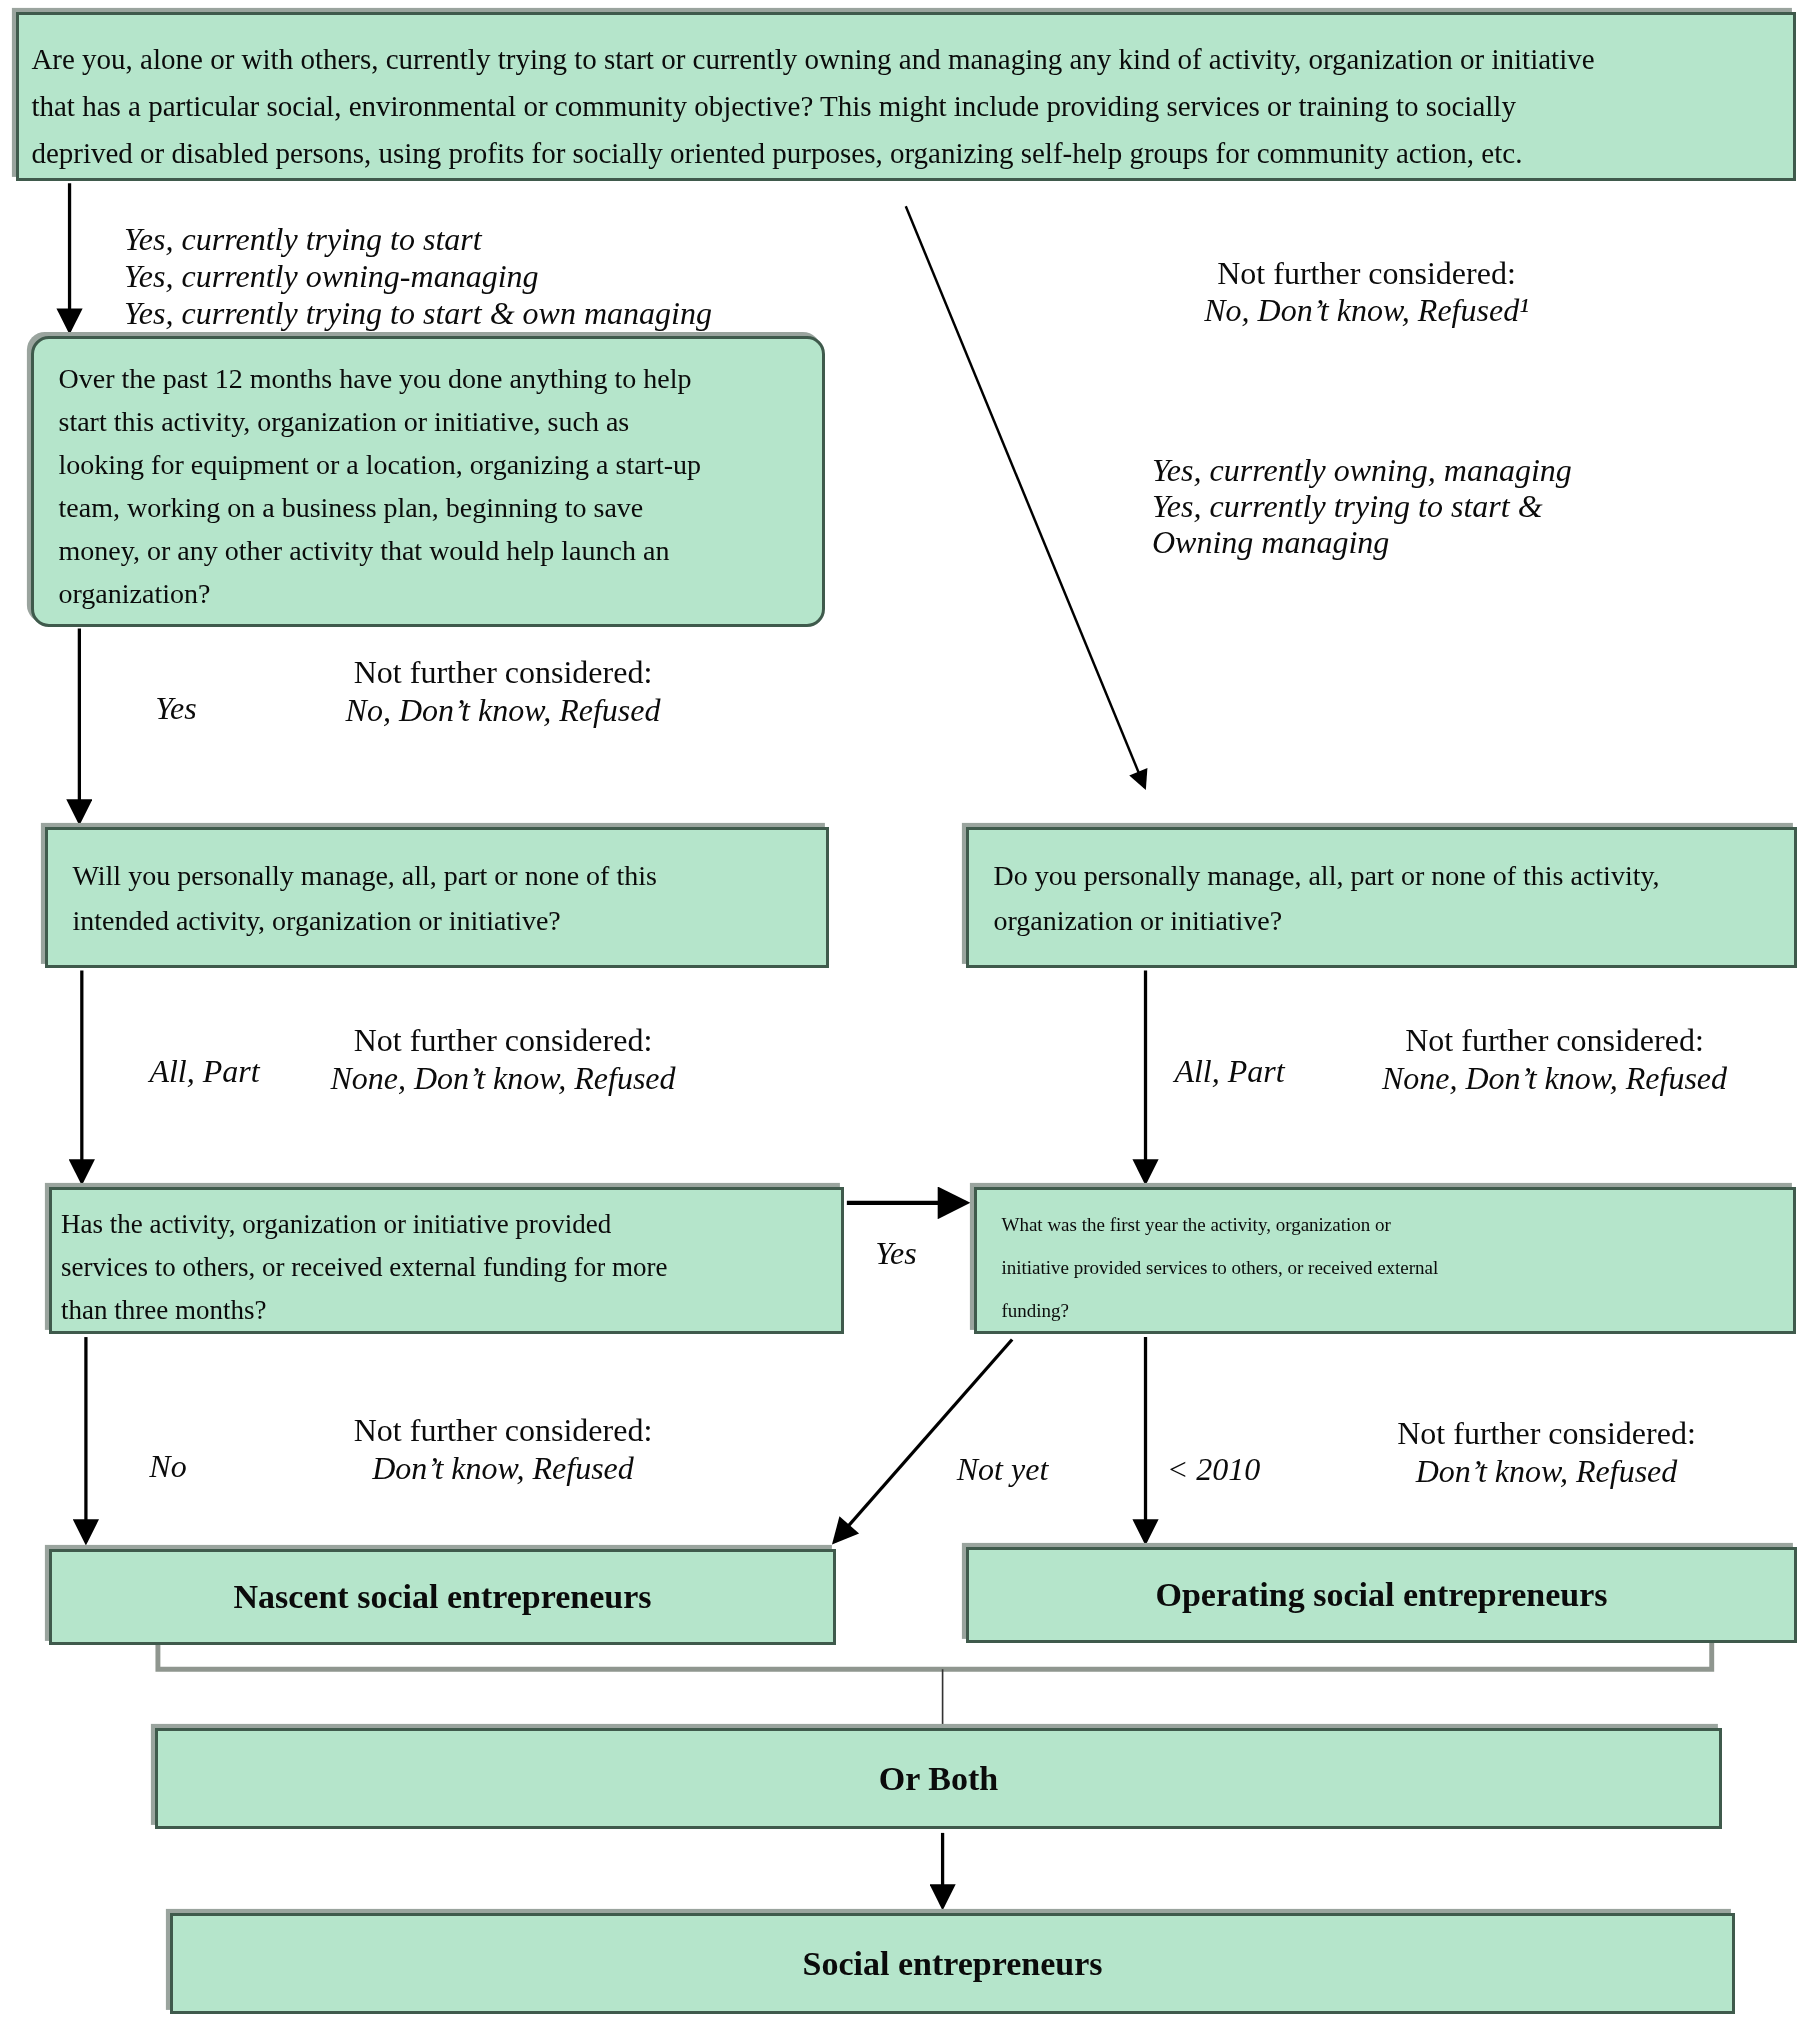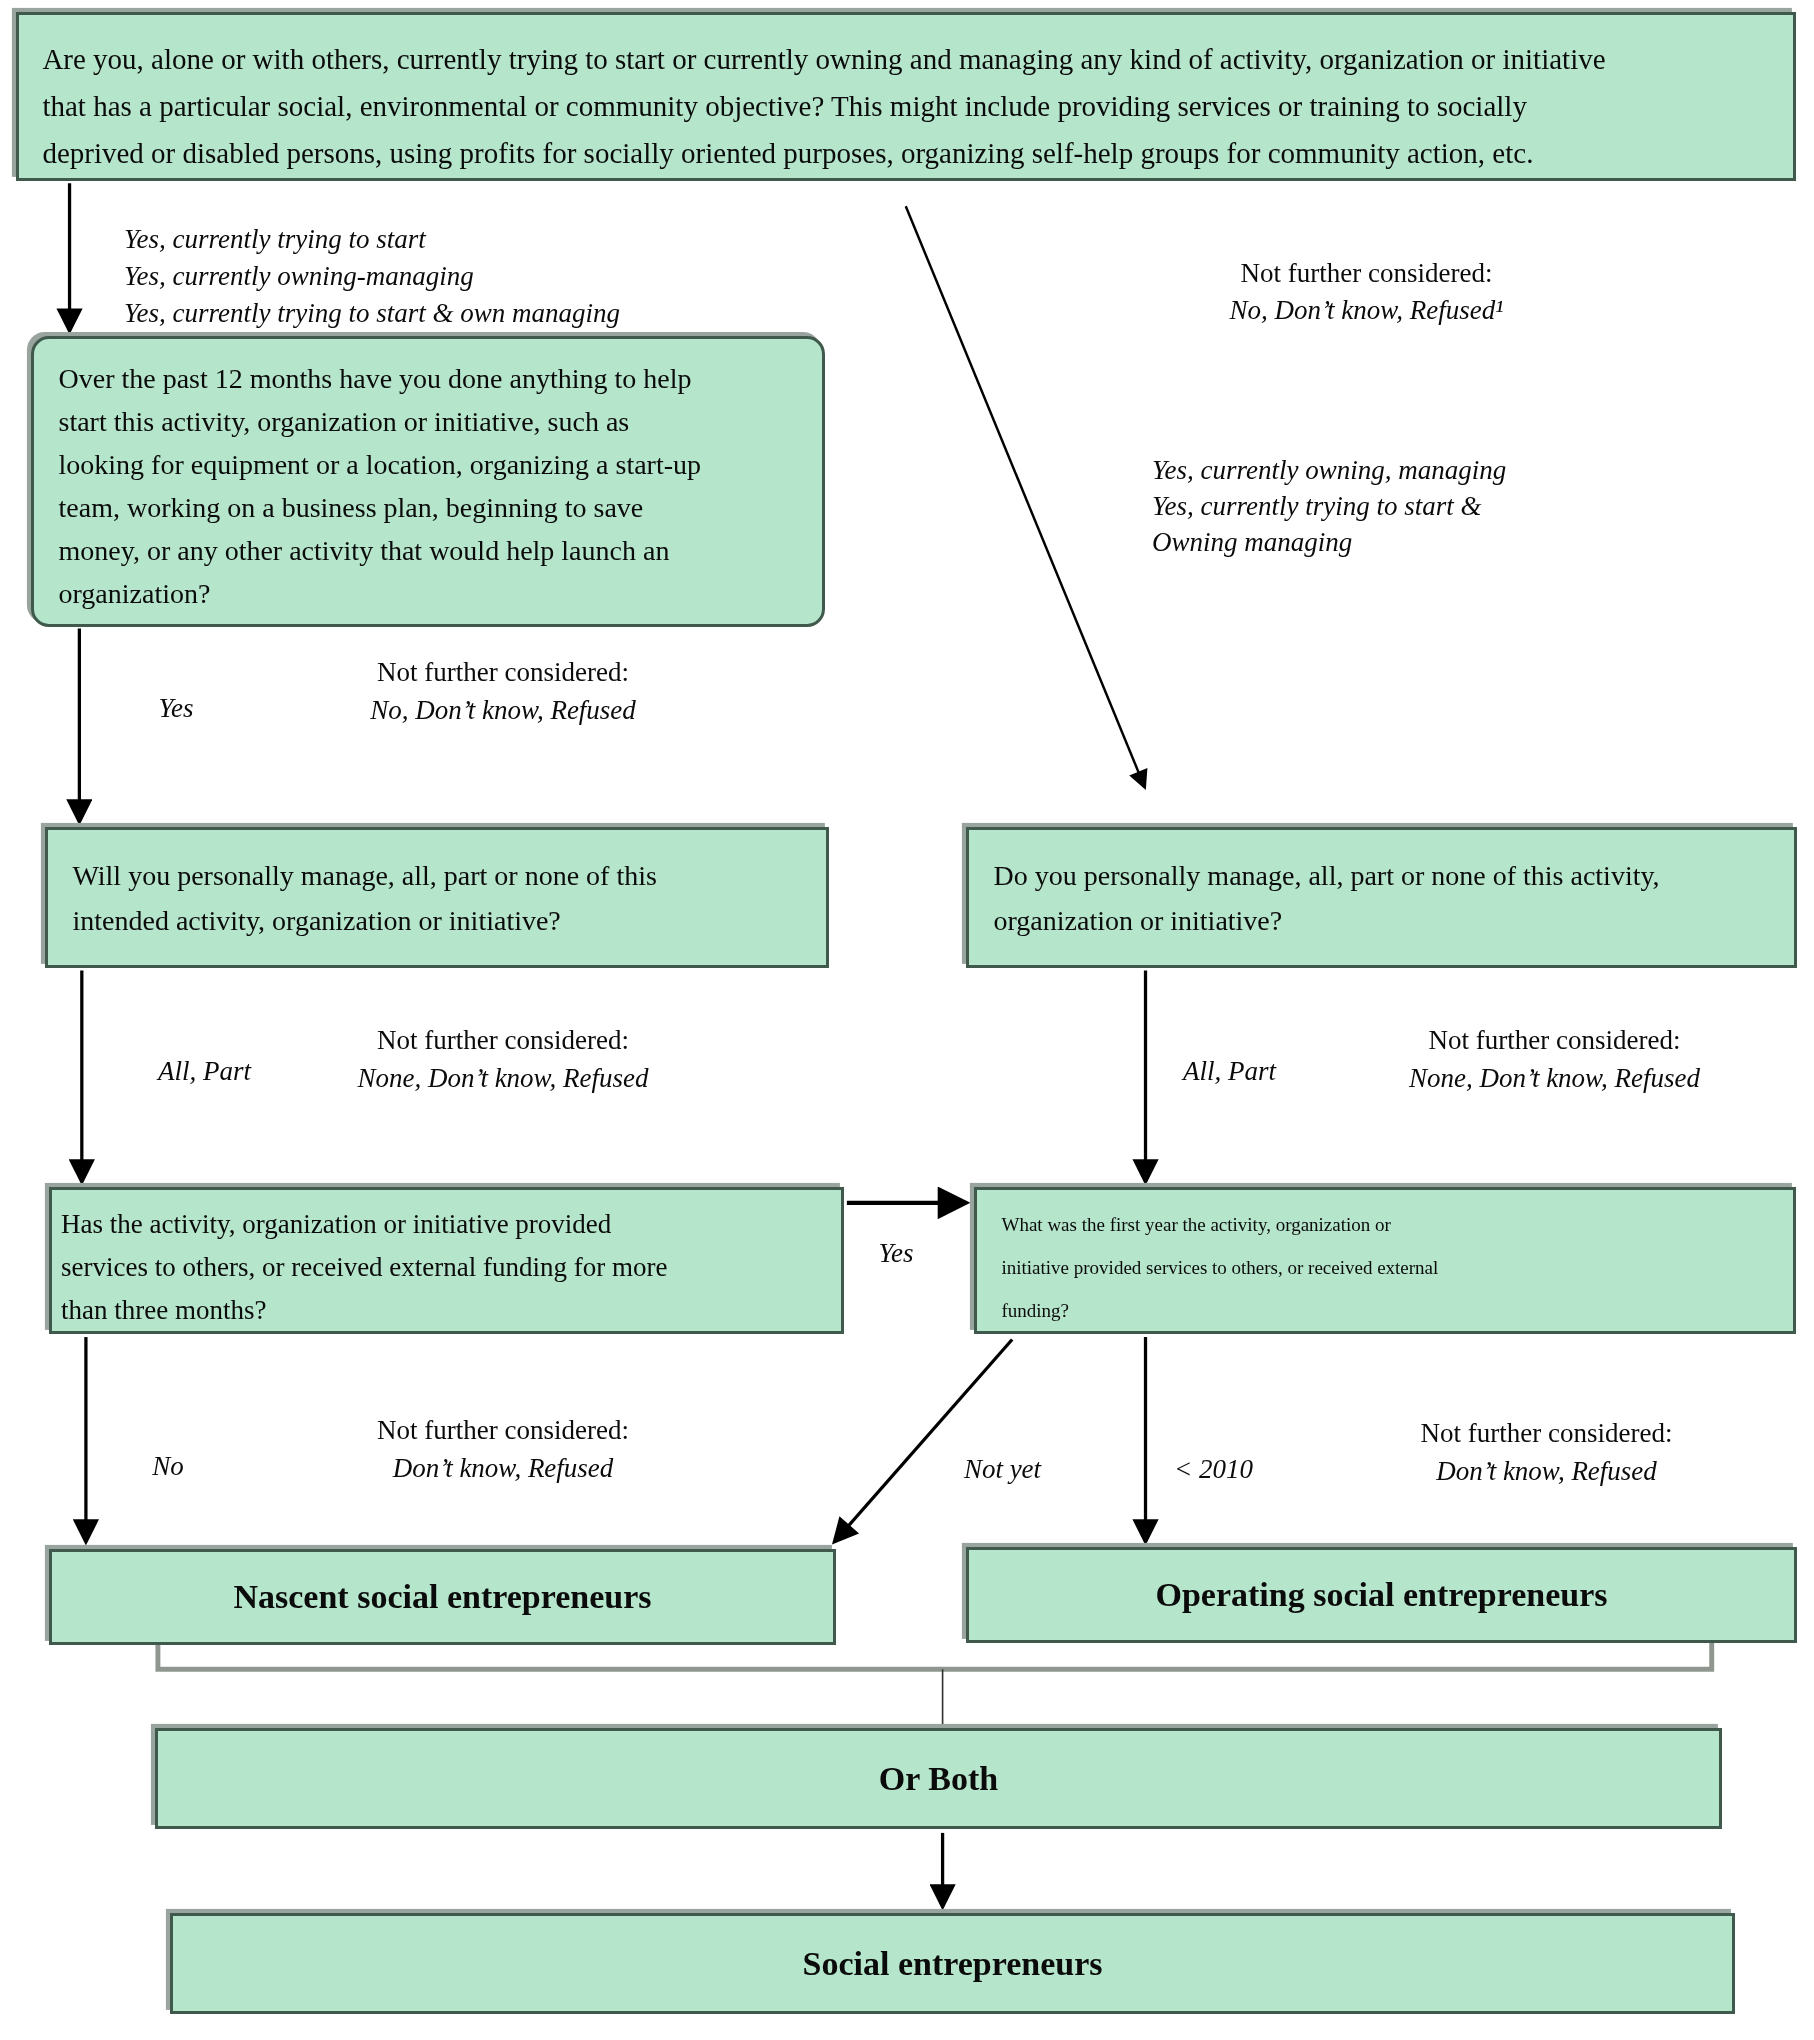--- a/index.html
+++ b/index.html
@@ -21,21 +21,21 @@
     background:var(--box-fill);
     border:3.3px solid var(--box-border);
     box-shadow:-4.1px -4.1px 0 0 var(--box-edge);
   }
   .q{font-size:28px;line-height:43px;}
   .ln{white-space:nowrap;}
   .outcome{
     display:flex;align-items:center;justify-content:center;
     font-weight:bold;font-size:34px;text-align:center;
   }
-  .lbl{position:absolute;z-index:2;font-size:27px;line-height:38px;}
+  .lbl{position:absolute;z-index:2;font-size:32px;line-height:38px;}
   .ital{font-style:italic;}
   .ctr{text-align:center;}
   .arrow{stroke:var(--arrow);fill:none;marker-end:url(#ah);}
   .w4{stroke-width:4;}
   .w3{stroke-width:3;}
   .w5{stroke-width:5;}
   .bracket{stroke:var(--bracket);stroke-width:6;fill:none;}
   .joint{stroke:#333333;stroke-width:2;fill:none;}
   #ah path{fill:var(--arrow);}
 </style>
@@ -57,21 +57,21 @@
     <line class="arrow w4" x1="1400" y1="1186" x2="1400" y2="1444"></line>
     <line class="arrow w5" x1="1035" y1="1470" x2="1180" y2="1470"></line>
     <line class="arrow w4" x1="105" y1="1634" x2="105" y2="1884"></line>
     <line class="arrow w4" x1="1400" y1="1634" x2="1400" y2="1884"></line>
     <line class="arrow w4" x1="1237" y1="1637" x2="1020" y2="1884"></line>
     <path class="bracket" d="M193,2008 L193,2040 L2092,2040 L2092,2008"></path>
     <line class="joint" x1="1152" y1="2040" x2="1152" y2="2108"></line>
     <line class="arrow w4" x1="1152" y1="2240" x2="1152" y2="2330"></line>
   </svg>
 
-  <div class="box q" style="left:16.4px;top:11.5px;width:1780px;height:169px;padding:21px 23px;font-size:29px;line-height:47px;">
+  <div class="box q" style="left:16.4px;top:11.5px;width:1780px;height:169px;padding:21px 12px;font-size:29px;line-height:47px;">
     <div class="ln">Are you, alone or with others, currently trying to start or currently owning and managing any kind of activity, organization or initiative</div>
     <div class="ln">that has a particular social, environmental or community objective? This might include providing services or training to socially</div>
     <div class="ln">deprived or disabled persons, using profits for socially oriented purposes, organizing self-help groups for community action, etc.</div>
   </div>
 
   <div class="box q" style="left:31px;top:336px;width:794px;height:291px;padding:18px 24.5px;border-radius:18px;">
     <div class="ln">Over the past 12 months have you done anything to help</div>
     <div class="ln">start this activity, organization or initiative, such as</div>
     <div class="ln">looking for equipment or a location, organizing a start-up</div>
     <div class="ln">team, working on a business plan, beginning to save</div>

